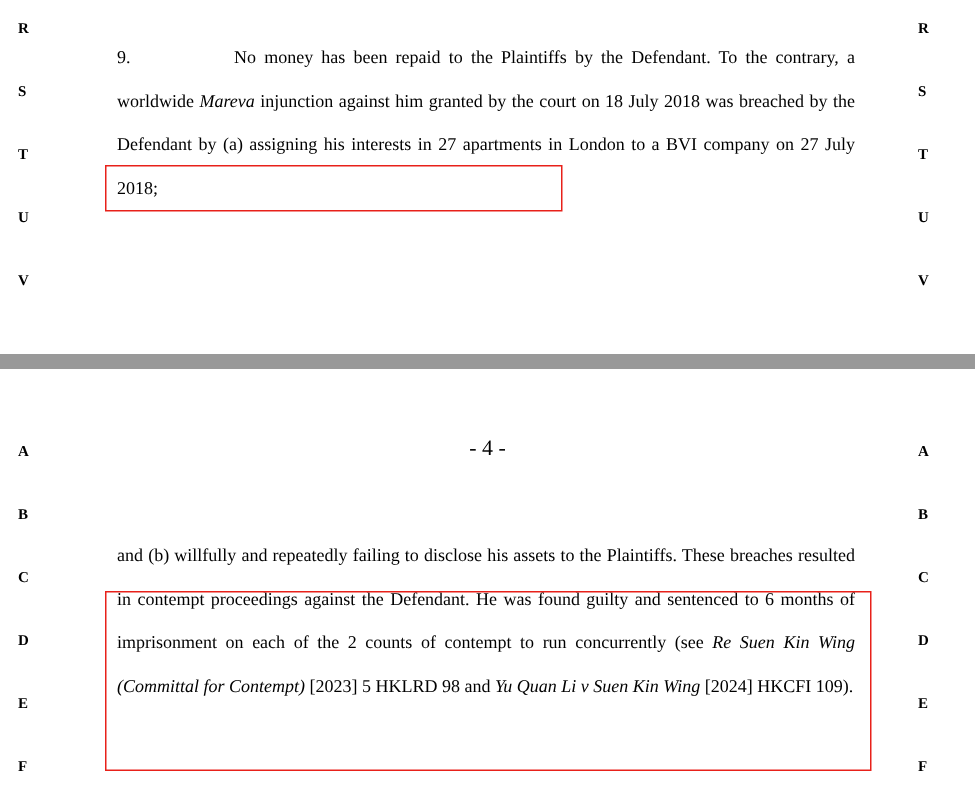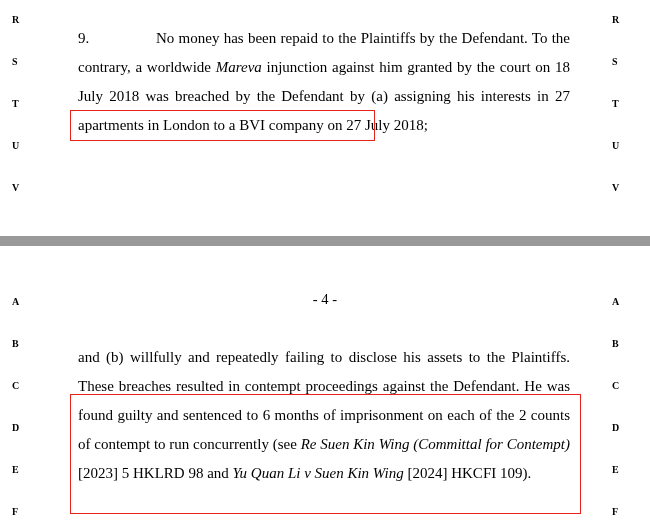--- a/index.html
+++ b/index.html
@@ -58,21 +58,21 @@
     width: 20px;
     text-align: left;
     letter-spacing: 0.5px;
   }
 
   
   .body-text {
     position: absolute;
     left: 78px;
     width: 492px;
-    font-size: 15px;
+    font-size: 12px;
     line-height: 29px;
     text-align: justify;
     text-justify: inter-word;
   }
 
   .para-num {
     display: inline-block;
     width: 78px;
   }
 
@@ -138,21 +138,21 @@
     <span class="margin-letter" style="top:50px;">A</span>
     <span class="margin-letter" style="top:92px;">B</span>
     <span class="margin-letter" style="top:134px;">C</span>
     <span class="margin-letter" style="top:176px;">D</span>
     <span class="margin-letter" style="top:218px;">E</span>
     <span class="margin-letter" style="top:260px;">F</span>
   </div>
 
   <div class="page-number" style="top: 45px;">- 4 -</div>
 
-  <div class="body-text" style="top: 97px;">
+  <div class="body-text" style="top: 110px;">
     <span>and (b) willfully and repeatedly failing to disclose his assets to the Plaintiffs.   These breaches resulted in contempt proceedings against the Defendant.   He was found guilty and sentenced to 6 months of imprisonment on each of the 2 counts of contempt to run concurrently (see </span><i>Re Suen Kin Wing (Committal for Contempt)</i><span> [2023] 5 HKLRD 98 and </span><i>Yu Quan Li v Suen Kin Wing</i><span> [2024] HKCFI 109).</span>
   </div>
 
   <div class="redbox" style="left:70px; top:148px; width:511px; height:120px;"></div>
 
 </div>
 
 <div class="redbox" style="left:70px; top:110px; width:305px; height:31px;"></div>
 
 </body></html>

